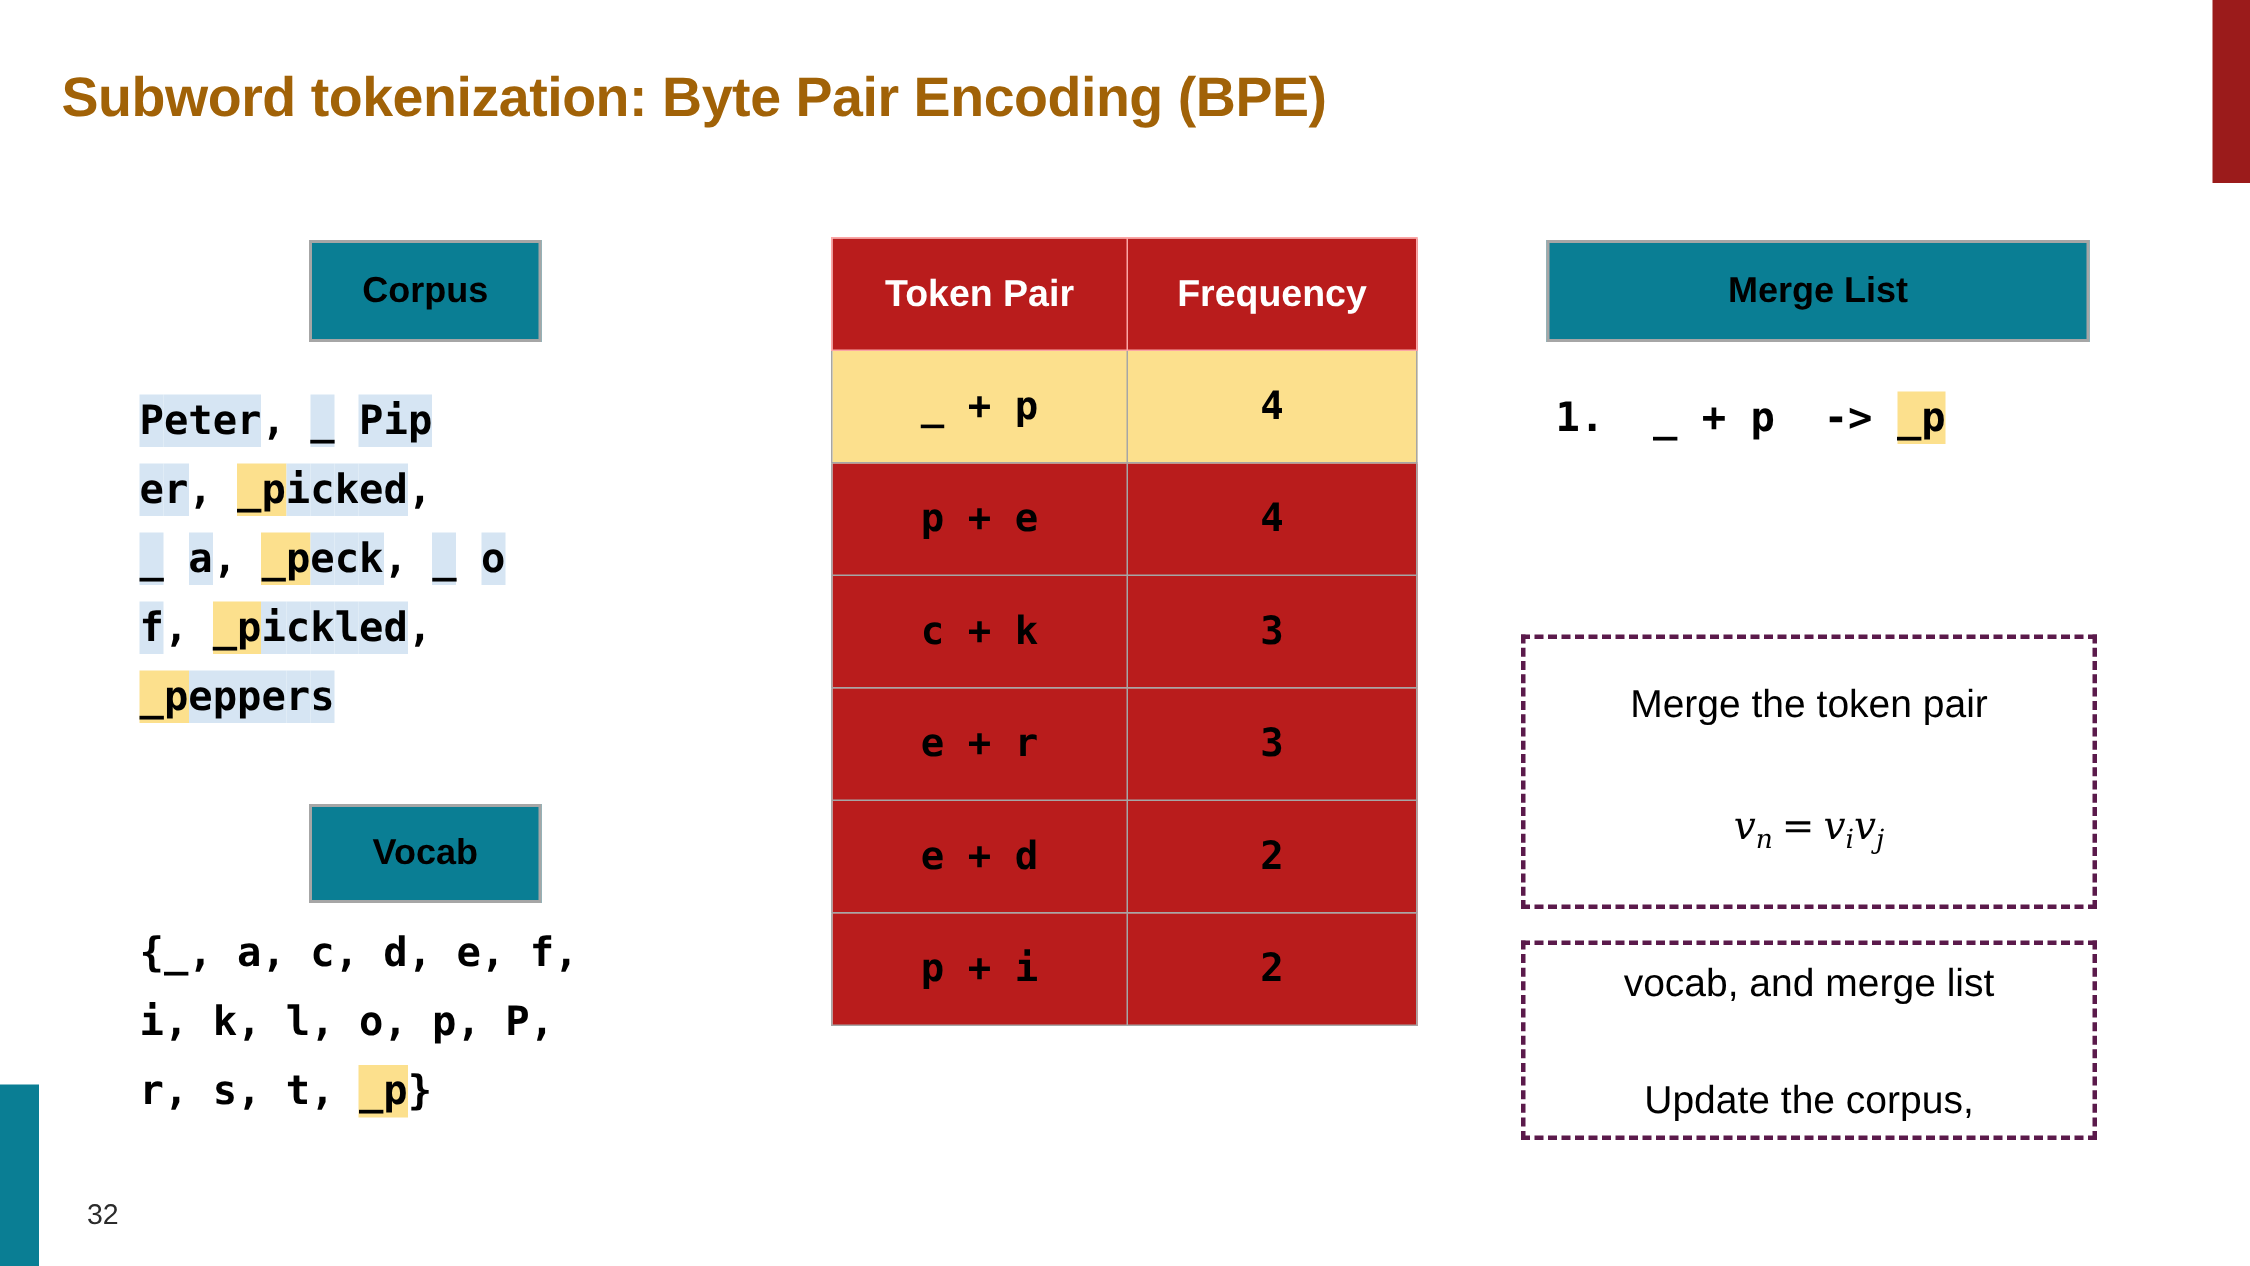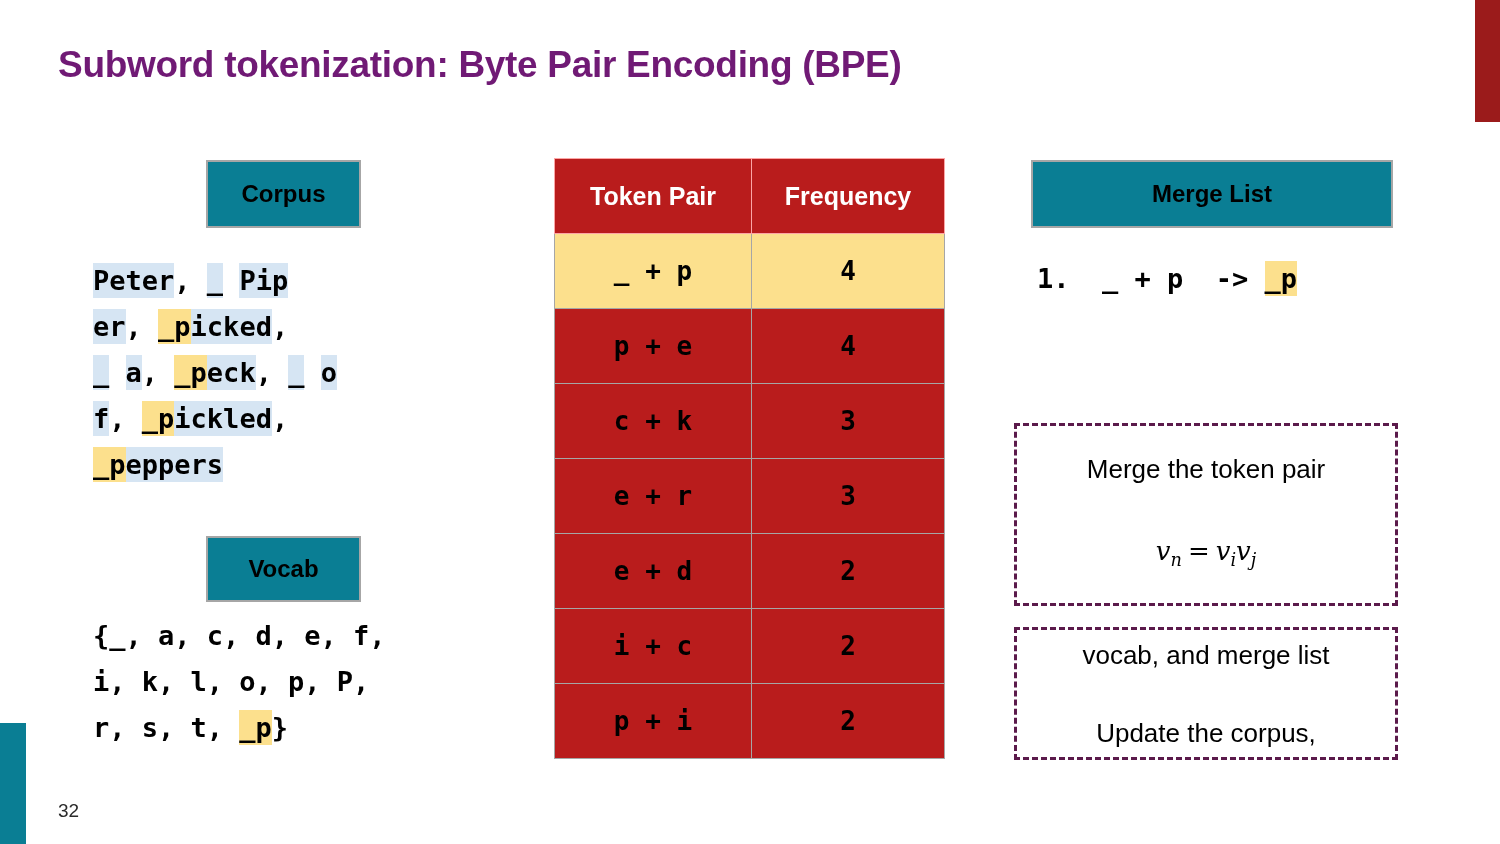--- a/index.html
+++ b/index.html
@@ -23,24 +23,24 @@
   .bar-bottom-left {
     position: absolute;
     left: 0; top: 723px;
     width: 26px; height: 121px;
     background: #0A7E94;
   }
 
   
   .slide-title {
     position: absolute;
-    left: 58px; top: 44px;
+    left: 41px; top: 44px;
     font-size: 37px;
     font-weight: bold;
-    color: #701a75;
+    color: #a16207;
     letter-spacing: -0.3px;
     white-space: nowrap;
   }
 
   
   .page-number {
     position: absolute;
     left: 58px; top: 800px;
     font-size: 19px;
     color: #2b2b2b;
@@ -218,24 +218,20 @@
       </tr>
       <tr>
         <td>e + r</td>
         <td>3</td>
       </tr>
       <tr>
         <td>e + d</td>
         <td>2</td>
       </tr>
       <tr>
-        <td>i + c</td>
-        <td>2</td>
-      </tr>
-      <tr>
         <td>p + i</td>
         <td>2</td>
       </tr>
     </tbody>
 </table>
 
 <div class="chip" id="chip-merge">
   <span>Merge List</span>
 </div>
 <div class="merge-line mono" id="merge-line"><div><span class="plain">1.</span><span class="plain">  _ + p</span><span class="plain">  -&gt; </span><span class="tok-y">_p</span></div></div>

